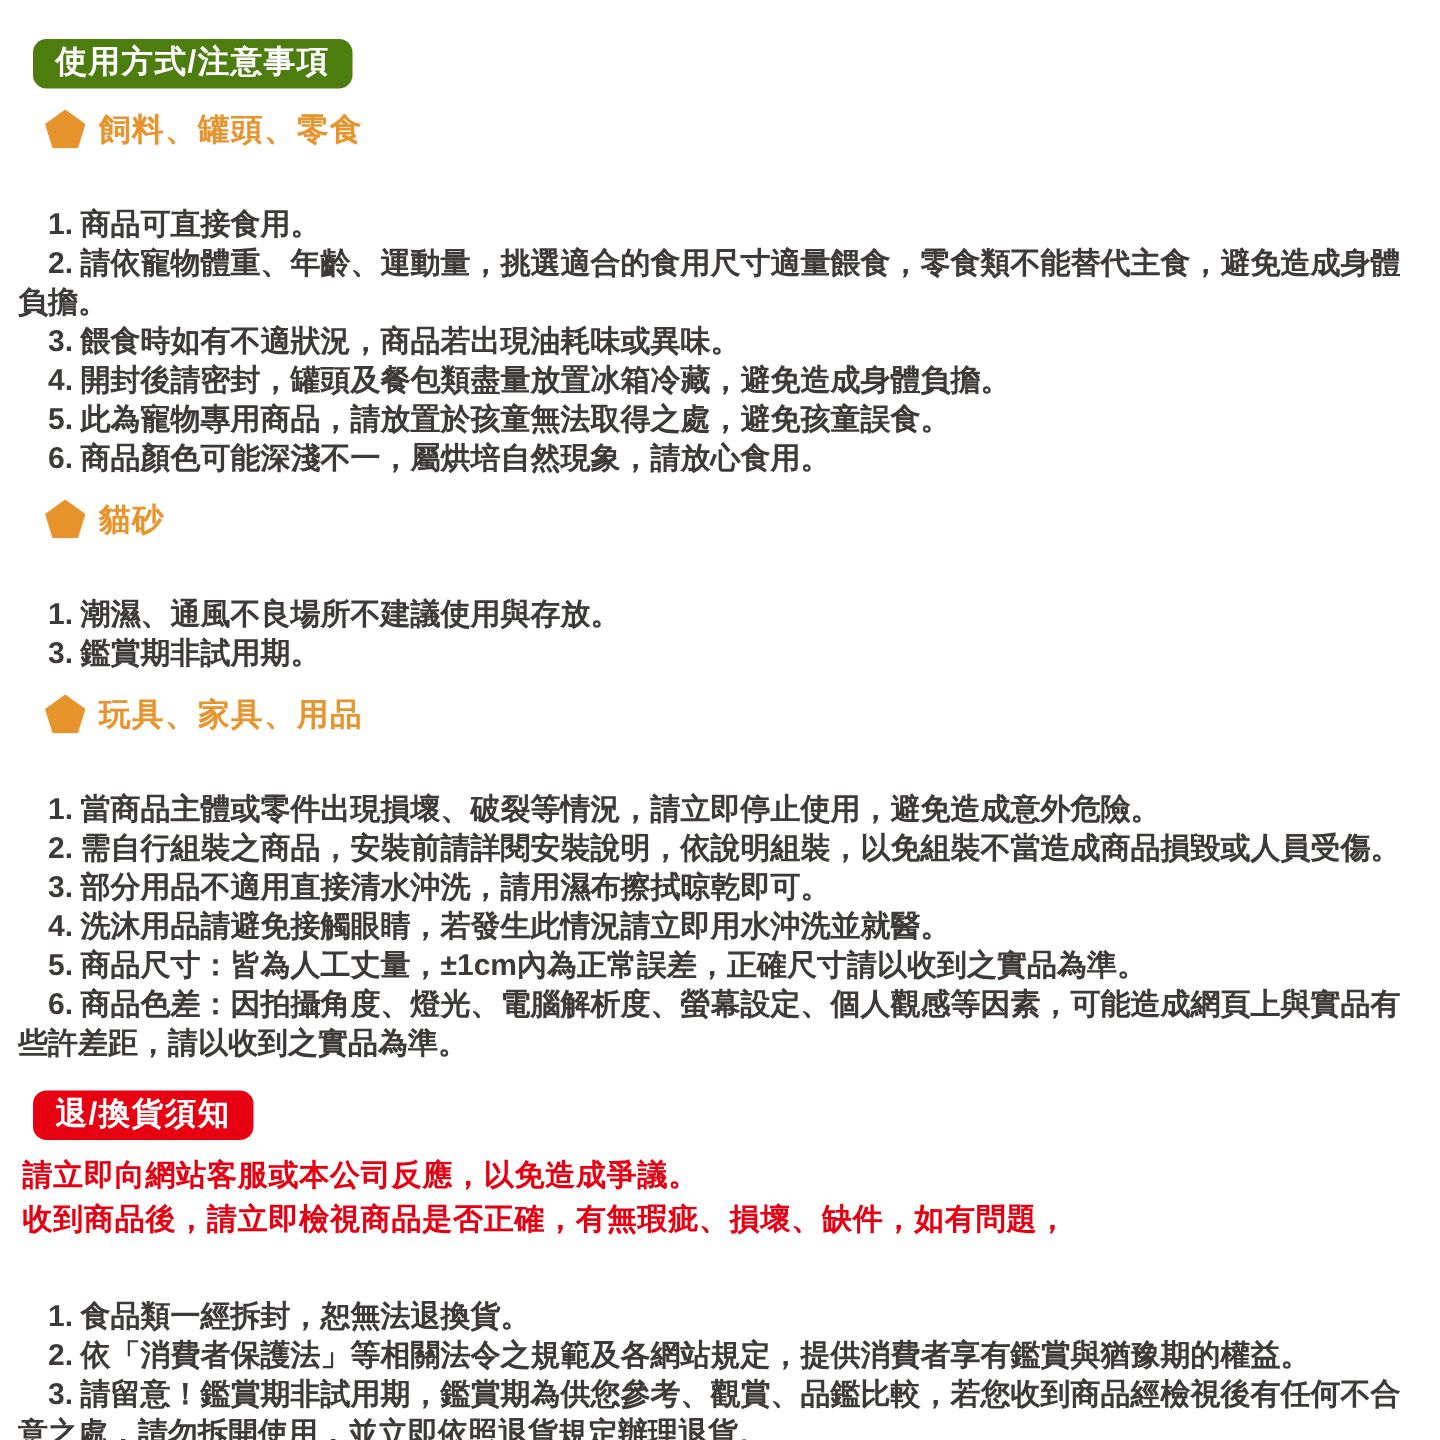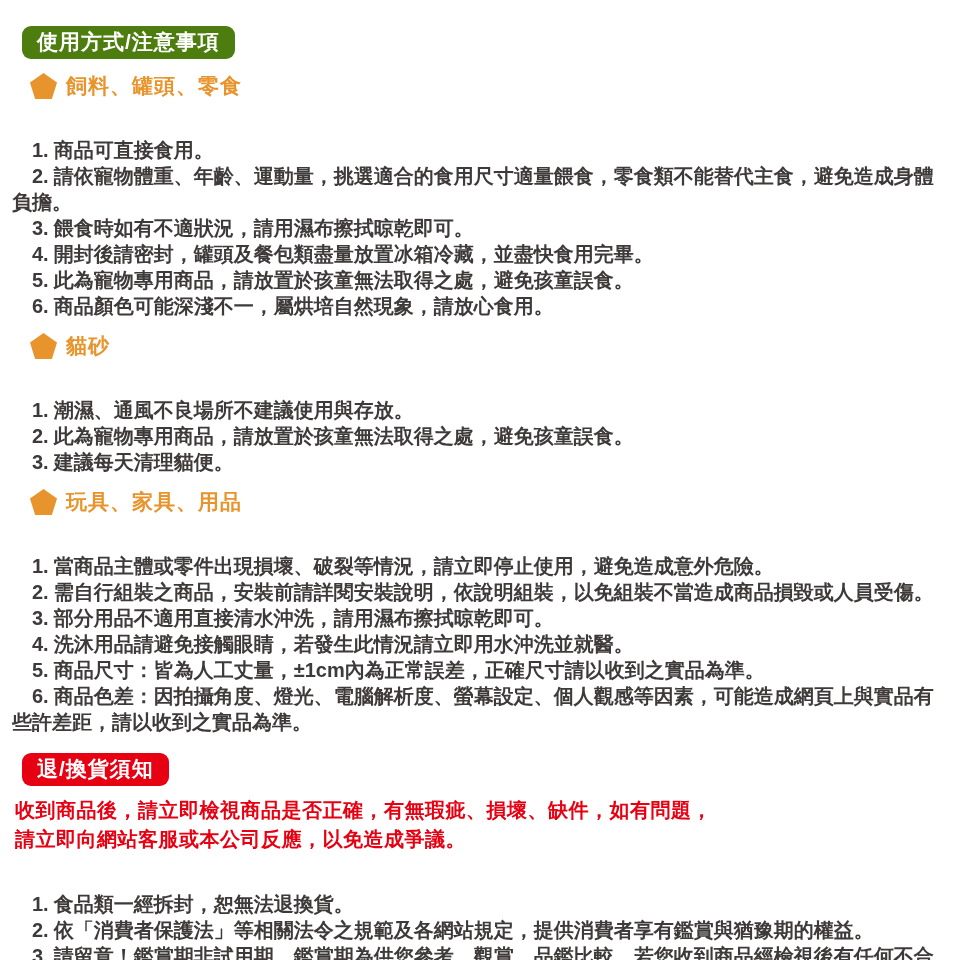--- a/index.html
+++ b/index.html
@@ -73,37 +73,36 @@
 
   
   <section>
     <div class="sec-head">
       <span class="pent orange"></span>
       <span class="sec-title orange">飼料、罐頭、零食</span>
     </div>
     <div class="list">
       <div class="li"><span class="num">1.</span><span>商品可直接食用。</span></div>
       <div class="li"><span class="num">2.</span><span>請依寵物體重、年齡、運動量，挑選適合的食用尺寸適量餵食，零食類不能替代主食，避免造成身體負擔。</span></div>
-      <div class="li"><span class="num">3.</span><span>餵食時如有不適狀況，請用濕布擦拭晾乾即可。</span></div>
-      <div class="li"><span class="num">4.</span><span>開封後請密封，罐頭及餐包類盡量放置冰箱冷藏，並盡快食用完畢。</span></div>
+      <div class="li"><span class="num">3.</span><span>餵食時如有不適狀況，商品若出現油耗味或異味。</span></div>
+      <div class="li"><span class="num">4.</span><span>開封後請密封，罐頭及餐包類盡量放置冰箱冷藏，避免造成身體負擔。</span></div>
       <div class="li"><span class="num">5.</span><span>此為寵物專用商品，請放置於孩童無法取得之處，避免孩童誤食。</span></div>
       <div class="li"><span class="num">6.</span><span>商品顏色可能深淺不一，屬烘培自然現象，請放心食用。</span></div>
     </div>
   </section>
 
   
   <section>
     <div class="sec-head">
       <span class="pent orange"></span>
       <span class="sec-title orange">貓砂</span>
     </div>
     <div class="list">
       <div class="li"><span class="num">1.</span><span>潮濕、通風不良場所不建議使用與存放。</span></div>
-      <div class="li"><span class="num">2.</span><span>此為寵物專用商品，請放置於孩童無法取得之處，避免孩童誤食。</span></div>
-      <div class="li"><span class="num">3.</span><span>建議每天清理貓便。</span></div>
+      <div class="li"><span class="num">3.</span><span>鑑賞期非試用期。</span></div>
     </div>
   </section>
 
   
   <section>
     <div class="sec-head">
       <span class="pent orange"></span>
       <span class="sec-title orange">玩具、家具、用品</span>
     </div>
     <div class="list">
@@ -115,22 +114,22 @@
       <div class="li"><span class="num">6.</span><span>商品色差：因拍攝角度、燈光、電腦解析度、螢幕設定、個人觀感等因素，可能造成網頁上與實品有些許差距，請以收到之實品為準。</span></div>
     </div>
   </section>
 
   
   <div class="badge red gap-before-return">退/換貨須知</div>
 
   
   <section>
     <div class="red-notice">
+      <div>請立即向網站客服或本公司反應，以免造成爭議。</div>
       <div>收到商品後，請立即檢視商品是否正確，有無瑕疵、損壞、缺件，如有問題，</div>
-      <div>請立即向網站客服或本公司反應，以免造成爭議。</div>
     </div>
     <div class="list">
       <div class="li"><span class="num">1.</span><span>食品類一經拆封，恕無法退換貨。</span></div>
       <div class="li"><span class="num">2.</span><span>依「消費者保護法」等相關法令之規範及各網站規定，提供消費者享有鑑賞與猶豫期的權益。</span></div>
       <div class="li"><span class="num">3.</span><span>請留意！鑑賞期非試用期，鑑賞期為供您參考、觀賞、品鑑比較，若您收到商品經檢視後有任何不合意之處，請勿拆開使用，並立即依照退貨規定辦理退貨。</span></div>
 
     </div>
   </section>
 
 </div>

